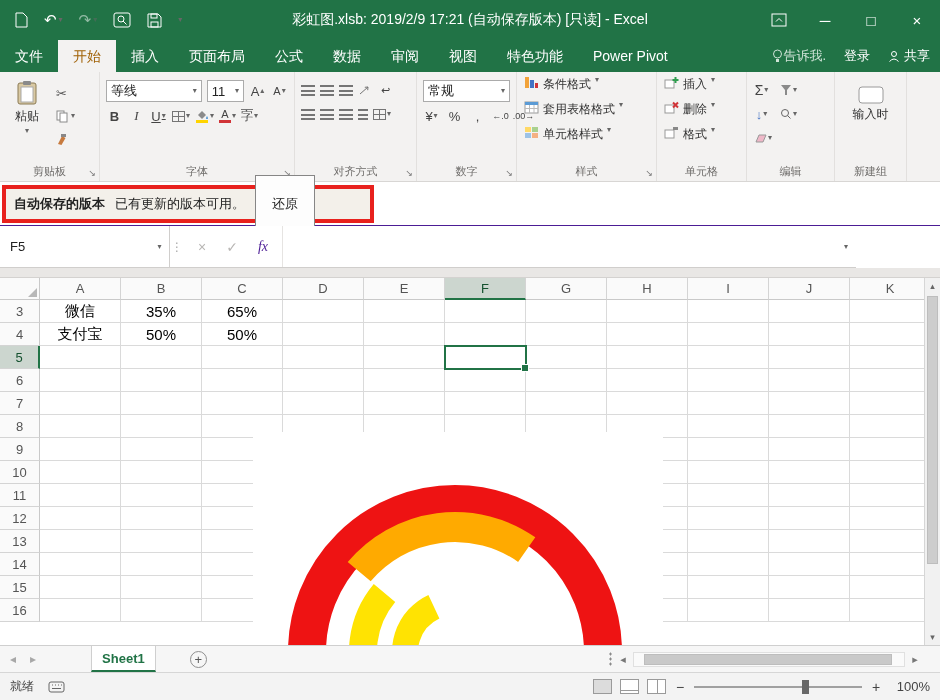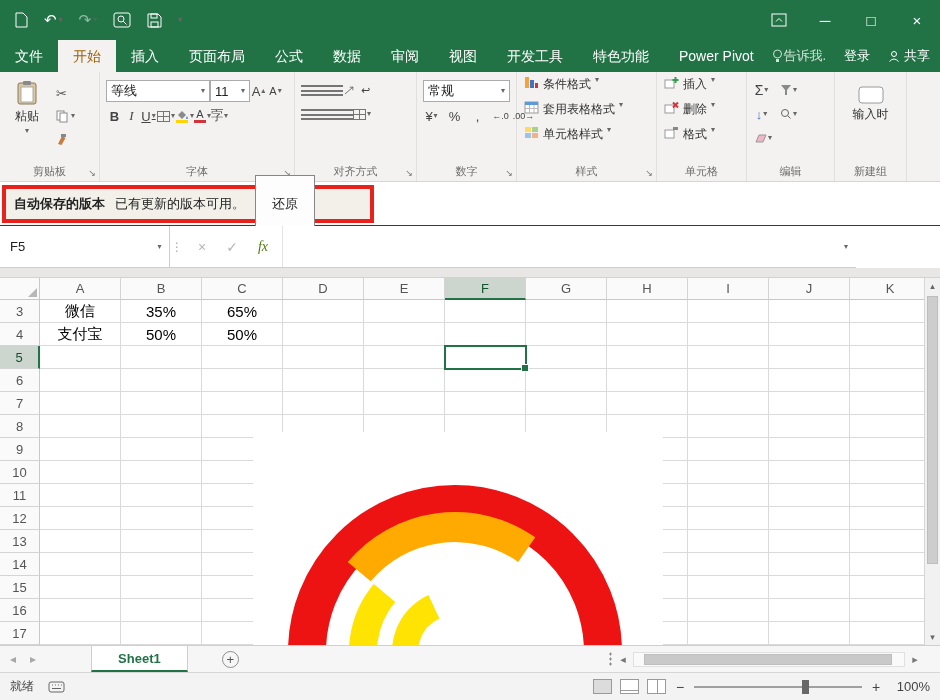--- a/index.html
+++ b/index.html
@@ -26,21 +26,21 @@
   .tabextras{margin-left:auto;display:flex;align-items:center;gap:18px;padding-right:10px;font-size:13px}
   .tellme{color:#cfe3d7;display:flex;align-items:center;}
   .textra{color:#fff;display:flex;align-items:center;gap:4px}
 
   
   .ribbon{position:absolute;left:0;top:72px;width:940px;height:110px;background:#f3f2f1;
           border-bottom:1px solid #d8d6d4;display:flex}
   .rgroup{position:relative;height:100%;padding:4px 4px 18px;border-right:1px solid #e2e0de;flex:none}
   .glabel{position:absolute;bottom:2px;left:0;right:0;text-align:center;font-size:11px;color:#6e6c6a;white-space:nowrap}
   .launch{position:absolute;right:3px;bottom:3px;font-size:9px;color:#777;line-height:9px}
-  .rrow{display:flex;align-items:center;margin:4px 2px}
+  .rrow{display:flex;align-items:center;gap:5px;margin:4px 2px}
   .bigbtn{width:46px;display:flex;flex-direction:column;align-items:center;gap:2px;padding-top:4px;
           font-size:12px;color:#333;text-align:center}
   .minicol{display:flex;flex-direction:column;gap:5px;margin-left:6px;padding-top:8px}
   .sbtn{height:18px;display:flex;align-items:center;gap:3px;font-size:13px;color:#555}
   .combo{height:22px;background:#fff;border:1px solid #ababab;display:flex;align-items:center;
          justify-content:space-between;font-size:13px;padding:0 4px;color:#222}
   .tbtn{min-width:17px;height:20px;display:flex;align-items:center;justify-content:center;
         font-size:13px;color:#444;gap:1px}
   .bold{font-weight:bold}.ital{font-style:italic;font-family:"Liberation Serif",serif}.undl{text-decoration:underline}
   .car,.caru{font-size:8px;color:#666;line-height:8px}
@@ -64,21 +64,21 @@
   .restore{border:1px solid #868686;background:#fdfdfd;padding:19px 16px;font-size:13px;color:#222}
 
   
   .fbar{position:absolute;left:0;top:226px;width:856px;height:42px;background:#fff;display:flex;
         align-items:stretch;border-bottom:1px solid #d0cecc}
   .namebox{width:150px;display:flex;align-items:center;padding-left:10px;font-size:13px;color:#222}
   .nbdd{width:20px;display:flex;align-items:center;justify-content:center;color:#666;border-right:1px solid #d0cecc}
   .fdots{width:14px;display:flex;align-items:center;justify-content:center;color:#aaa;font-size:12px}
   .fxbtns{display:flex;align-items:center;gap:20px;padding:0 14px}
   .fgray{color:#b8b6b4;font-size:14px}
-  .fx{color:#4d7c0f;font-size:14px;font-style:italic;font-family:"Liberation Serif",serif}
+  .fx{color:#4c1d95;font-size:14px;font-style:italic;font-family:"Liberation Serif",serif}
   .fvalue{flex:1;border-left:1px solid #e6e4e2}
   .fdd{width:20px;display:flex;align-items:center;justify-content:center;color:#666}
   .strip{position:absolute;left:0;top:268px;width:940px;height:10px;background:#e9e7e5;border-bottom:1px solid #d4d2d0}
 
   
   .colheads{position:absolute;left:0;top:278px;width:924px;height:22px;display:flex;overflow:hidden;background:#fafafa}
   .corner{width:40px;height:22px;flex:none;background:#fafafa;border-right:1px solid #c9c9c9;
           border-bottom:1px solid #c9c9c9;position:relative}
   .corner::after{content:"";position:absolute;right:2px;bottom:2px;border-left:9px solid transparent;
                  border-bottom:9px solid #b8b8b8}
@@ -101,21 +101,21 @@
   
   .vsb{position:absolute;right:0;top:278px;width:16px;height:367px;background:#f1f1f1;border-left:1px solid #d6d6d6}
   .vsb .ar{position:absolute;left:0;width:15px;height:16px;display:flex;align-items:center;justify-content:center;
            color:#666;font-size:9px}
   .vthumb{position:absolute;left:2px;top:18px;width:11px;height:268px;background:#cdcdcd;border:1px solid #bdbdbd}
 
   
   .sheetbar{position:absolute;left:0;top:645px;width:940px;height:27px;background:#f6f6f6;
             border-top:1px solid #cfcfcf;display:flex;align-items:center}
   .snav{display:flex;gap:14px;padding-left:10px;color:#a8a8a8;font-size:12px}
-  .stab{height:100%;display:flex;align-items:center;padding:0 26px;background:#fff;margin-left:55px;
+  .stab{height:100%;display:flex;align-items:center;padding:0 10px;background:#fff;margin-left:55px;
         border-left:1px solid #cfcfcf;border-right:1px solid #cfcfcf;border-bottom:2px solid #217346;
         color:#217346;font-weight:bold;font-size:13px}
   .addbtn{width:17px;height:17px;border:1px solid #8f8f8f;border-radius:50%;display:flex;align-items:center;
           justify-content:center;color:#555;font-size:13px;margin-left:34px;line-height:15px}
   .hsb{margin-left:auto;display:flex;align-items:center;gap:3px;padding-right:18px}
   .hdots{width:5px;height:14px;background:radial-gradient(circle,#8a8a8a 1px,transparent 1.3px) center/5px 5px repeat-y}
   .hsar{color:#777;font-size:11px;width:14px;text-align:center}
   .htrack{width:272px;height:15px;background:#fafafa;border:1px solid #e0e0e0;position:relative}
   .hthumb{position:absolute;left:10px;top:1px;width:248px;height:11px;background:#c9c9c9;border:1px solid #bdbdbd}
 
@@ -164,20 +164,21 @@
         <svg width="15" height="15">
             <path d="M1 1 h10 l3 3 v10 h-13 z" fill="none" stroke="#fff"></path>
             <rect x="4" y="9" width="7" height="5" fill="none" stroke="#fff"></rect>
             <rect x="4" y="1" width="6" height="4" fill="none" stroke="#fff"></rect>
           </svg>
       </span>
       <span class="qbtn">
           <span class="tinycar car">▾</span>
         </span>
     </div>
+    <div class="wtitle">彩虹图.xlsb: 2019/2/9 17:21 (自动保存版本)  [只读] - Excel</div>
     <div class="wctrl">
       <span class="wbtn">
         <svg width="16" height="14">
             <rect x="1" y="1" width="14" height="12" fill="none" stroke="#fff"></rect>
             <path d="M5 8.5 l3 -3 l3 3" fill="none" stroke="#fff"></path>
           </svg>
       </span>
       <span class="wbtn">─</span>
       <span class="wbtn">□</span>
       <span class="wbtn">×</span>
@@ -187,21 +188,20 @@
   <div class="tabsrow">
     <div class="rtabs">
         <div class="rtab">文件</div>
         <div class="rtab active">开始</div>
         <div class="rtab">插入</div>
         <div class="rtab">页面布局</div>
         <div class="rtab">公式</div>
         <div class="rtab">数据</div>
         <div class="rtab">审阅</div>
         <div class="rtab">视图</div>
-        <div class="rtab">开发工具</div>
         <div class="rtab">特色功能</div>
         <div class="rtab">Power Pivot</div>
       </div>
     <div class="tabextras">
       <span class="tellme">
         <svg width="11" height="14">
             <circle cx="5.5" cy="5" r="4" fill="none" stroke="#cfe3d7"></circle>
             <rect x="4" y="10" width="3" height="3" fill="#cfe3d7"></rect>
           </svg>
         <span>告诉我.</span>
@@ -701,34 +701,20 @@
           <div class="gcell"></div>
           <div class="gcell"></div>
           <div class="gcell"></div>
           <div class="gcell"></div>
           <div class="gcell"></div>
           <div class="gcell"></div>
           <div class="gcell"></div>
           <div class="gcell"></div>
           <div class="gcell"></div>
         </div>
-        <div class="grow">
-          <div class="rowh">17</div>
-          <div class="gcell"></div>
-          <div class="gcell"></div>
-          <div class="gcell"></div>
-          <div class="gcell"></div>
-          <div class="gcell"></div>
-          <div class="gcell"></div>
-          <div class="gcell"></div>
-          <div class="gcell"></div>
-          <div class="gcell"></div>
-          <div class="gcell"></div>
-          <div class="gcell"></div>
-        </div>
       </div>
     <svg class="chartsvg" width="924" height="345">
       <rect x="253" y="132" width="410" height="213" fill="#ffffff"></rect>
       <circle cx="455" cy="352" r="148" fill="none" stroke-width="38" stroke="#ee1313"></circle>
       <path d="M 359.2 271.7 A 125 125 0 0 1 526.7 249.6" fill="none" stroke-width="30" stroke="#ffaa00"></path>
       <path d="M 384.5 292.9 A 92 92 0 0 0 371.6 390.9" fill="none" stroke-width="28" stroke="#ffe302"></path>
       <path d="M 433.9 306.7 A 50 50 0 0 0 411.7 377" fill="none" stroke-width="26" stroke="#ffe302"></path>
     </svg>
     <div class="selbox" style="left: 444px; top: 45px; width: 83px; height: 25px;"></div>
   </div>

